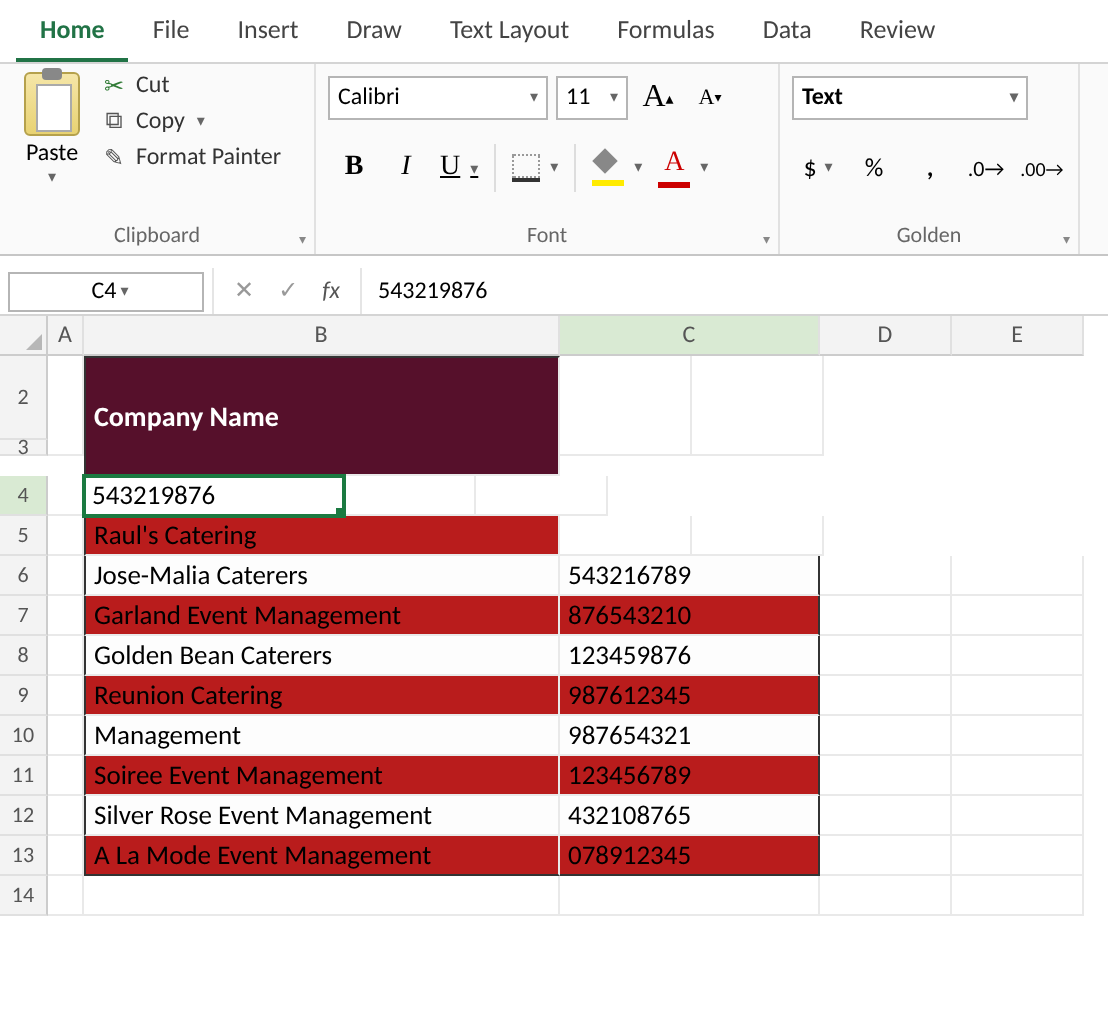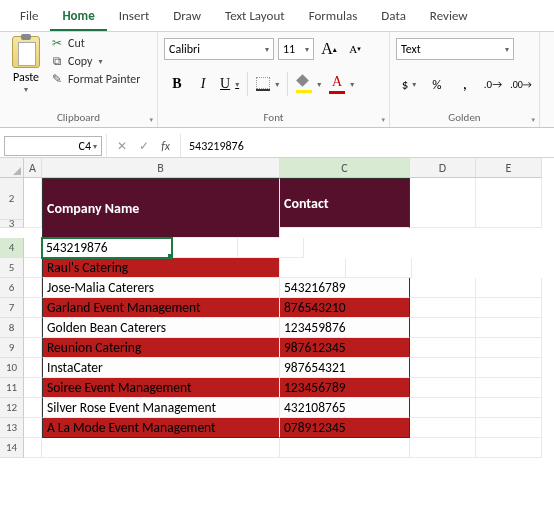--- a/index.html
+++ b/index.html
@@ -48,27 +48,27 @@
   .border-icon{ width:14px; height:14px; display:inline-block; border-bottom:2px solid #333; position:relative;}
   .border-icon::before{content:"";position:absolute;inset:0;border:1px dotted #999;}
   .fill-icon { width:14px; height:14px; display:inline-block; position:relative;}
   .fill-icon::before{content:"";position:absolute;left:1px;top:1px;width:9px;height:9px;background:#888;transform:rotate(45deg);}
   .fill-bar{width:16px;height:3px;background:#ffeb00;display:block;}
   .fontcolor-A{font-family:"Times New Roman",serif;font-size:14px;color:#c00;}
   .fontcolor-bar{width:16px;height:3px;background:#c00;display:block;}
 
   
   .number-group .toprow{margin-top:4px;}
-  .num-combo{ width:118px;}
+  .num-combo{ width:118px;font-weight:bold;}
   .number-group .botrow{ display:flex; gap:2px; margin-top:8px;}
   .nbtn{ min-width:26px; height:24px; display:flex; align-items:center; justify-content:center; cursor:pointer; font-size:13px; gap:2px;}
 
   
   .fxrow { display:flex; align-items:center; height:24px; border-bottom:1px solid #d4d4d4; background:#fff; margin-top:6px;}
-  .namebox { width:98px; display:flex; align-items:center; justify-content:flex-end; padding:0 4px 0 8px; border:1px solid #b5b5b5; margin:0 4px; height:20px; font-size:12px;}
+  .namebox { width:98px; display:flex; align-items:center; justify-content:center; padding:0 4px 0 8px; border:1px solid #b5b5b5; margin:0 4px; height:20px; font-size:12px;}
   .fx-icons{ display:flex; align-items:center; gap:12px; padding:0 10px; color:#999; border-left:1px solid #e5e5e5; border-right:1px solid #e5e5e5; height:100%;}
   .fx-icons .fx{ font-style:italic; color:#555;}
   .fxbar{ flex:1; padding:0 8px; font-size:12px; display:flex; align-items:center;}
 
   
   .sheet{ position:relative; }
   .ss-corner{ position:absolute; left:0; top:0; width:24px; height:20px; background:#f3f3f3; border-right:1px solid #ccc; border-bottom:1px solid #ccc;}
   .ss-corner::after{content:"";position:absolute;right:2px;bottom:2px;width:0;height:0;border-left:8px solid transparent;border-bottom:8px solid #b7b7b7;}
   .colheads{ display:flex; margin-left:24px;}
   .colhead{ background:#f3f3f3; text-align:center; font-size:12px; color:#555; border-right:1px solid #e0e0e0; border-bottom:1px solid #ccc; height:20px; line-height:20px;}
@@ -93,22 +93,22 @@
   .trow-odd{ background:#fdfdfd;}
 
   
   .active-cell{ outline:2px solid #1b7a41; outline-offset:-1px; position:relative; background:#fff !important;}
   .active-cell::after{content:"";position:absolute;right:-2px;bottom:-2px;width:5px;height:5px;background:#1b7a41;}
 </style>
 </head>
 <body>
 
 <div class="tabs">
+  <div class="tab active">Home</div>
   <div class="tab">File</div>
-  <div class="tab active">Home</div>
   <div class="tab">Insert</div>
   <div class="tab">Draw</div>
   <div class="tab">Text Layout</div>
   <div class="tab">Formulas</div>
   <div class="tab">Data</div>
   <div class="tab">Review</div>
 </div>
 
 <div class="ribbon">
 
@@ -229,23 +229,20 @@
 
     <div class="row">
       <div style="display:flex;flex-direction:column;">
         <div class="rowhead h40">2</div>
         <div class="rowhead h10">3</div>
       </div>
       <div class="cell cellA" style="height:50px;"></div>
       <div class="cell cellB thead tframe-top tframe-left" style="height:60px;">
           <span>Company Name</span>
         </div>
-      <div class="cell cellC thead tframe-top tframe-right" style="height:50px;">
-          <span>Contact</span>
-        </div>
       <div class="cell cellD" style="height:50px;"></div>
       <div class="cell cellE" style="height:50px;"></div>
     </div>
 
     <div id="data-rows-container">
         <div class="row">
           <div class="rowhead h20 sel">4</div>
           <div class="cell cellA h20"></div>
           <div class="cell cellC h20 trow-odd tframe-right active-cell">
             <span>543219876</span>
@@ -307,21 +304,21 @@
           <div class="cell cellC h20 trow-even tframe-right">
             <span>987612345</span>
           </div>
           <div class="cell cellD h20"></div>
           <div class="cell cellE h20"></div>
         </div>
         <div class="row">
           <div class="rowhead h20">10</div>
           <div class="cell cellA h20"></div>
           <div class="cell cellB h20 trow-odd tframe-left">
-            <span>InstaCater</span>
+            <span>Management</span>
           </div>
           <div class="cell cellC h20 trow-odd tframe-right">
             <span>987654321</span>
           </div>
           <div class="cell cellD h20"></div>
           <div class="cell cellE h20"></div>
         </div>
         <div class="row">
           <div class="rowhead h20">11</div>
           <div class="cell cellA h20"></div>

